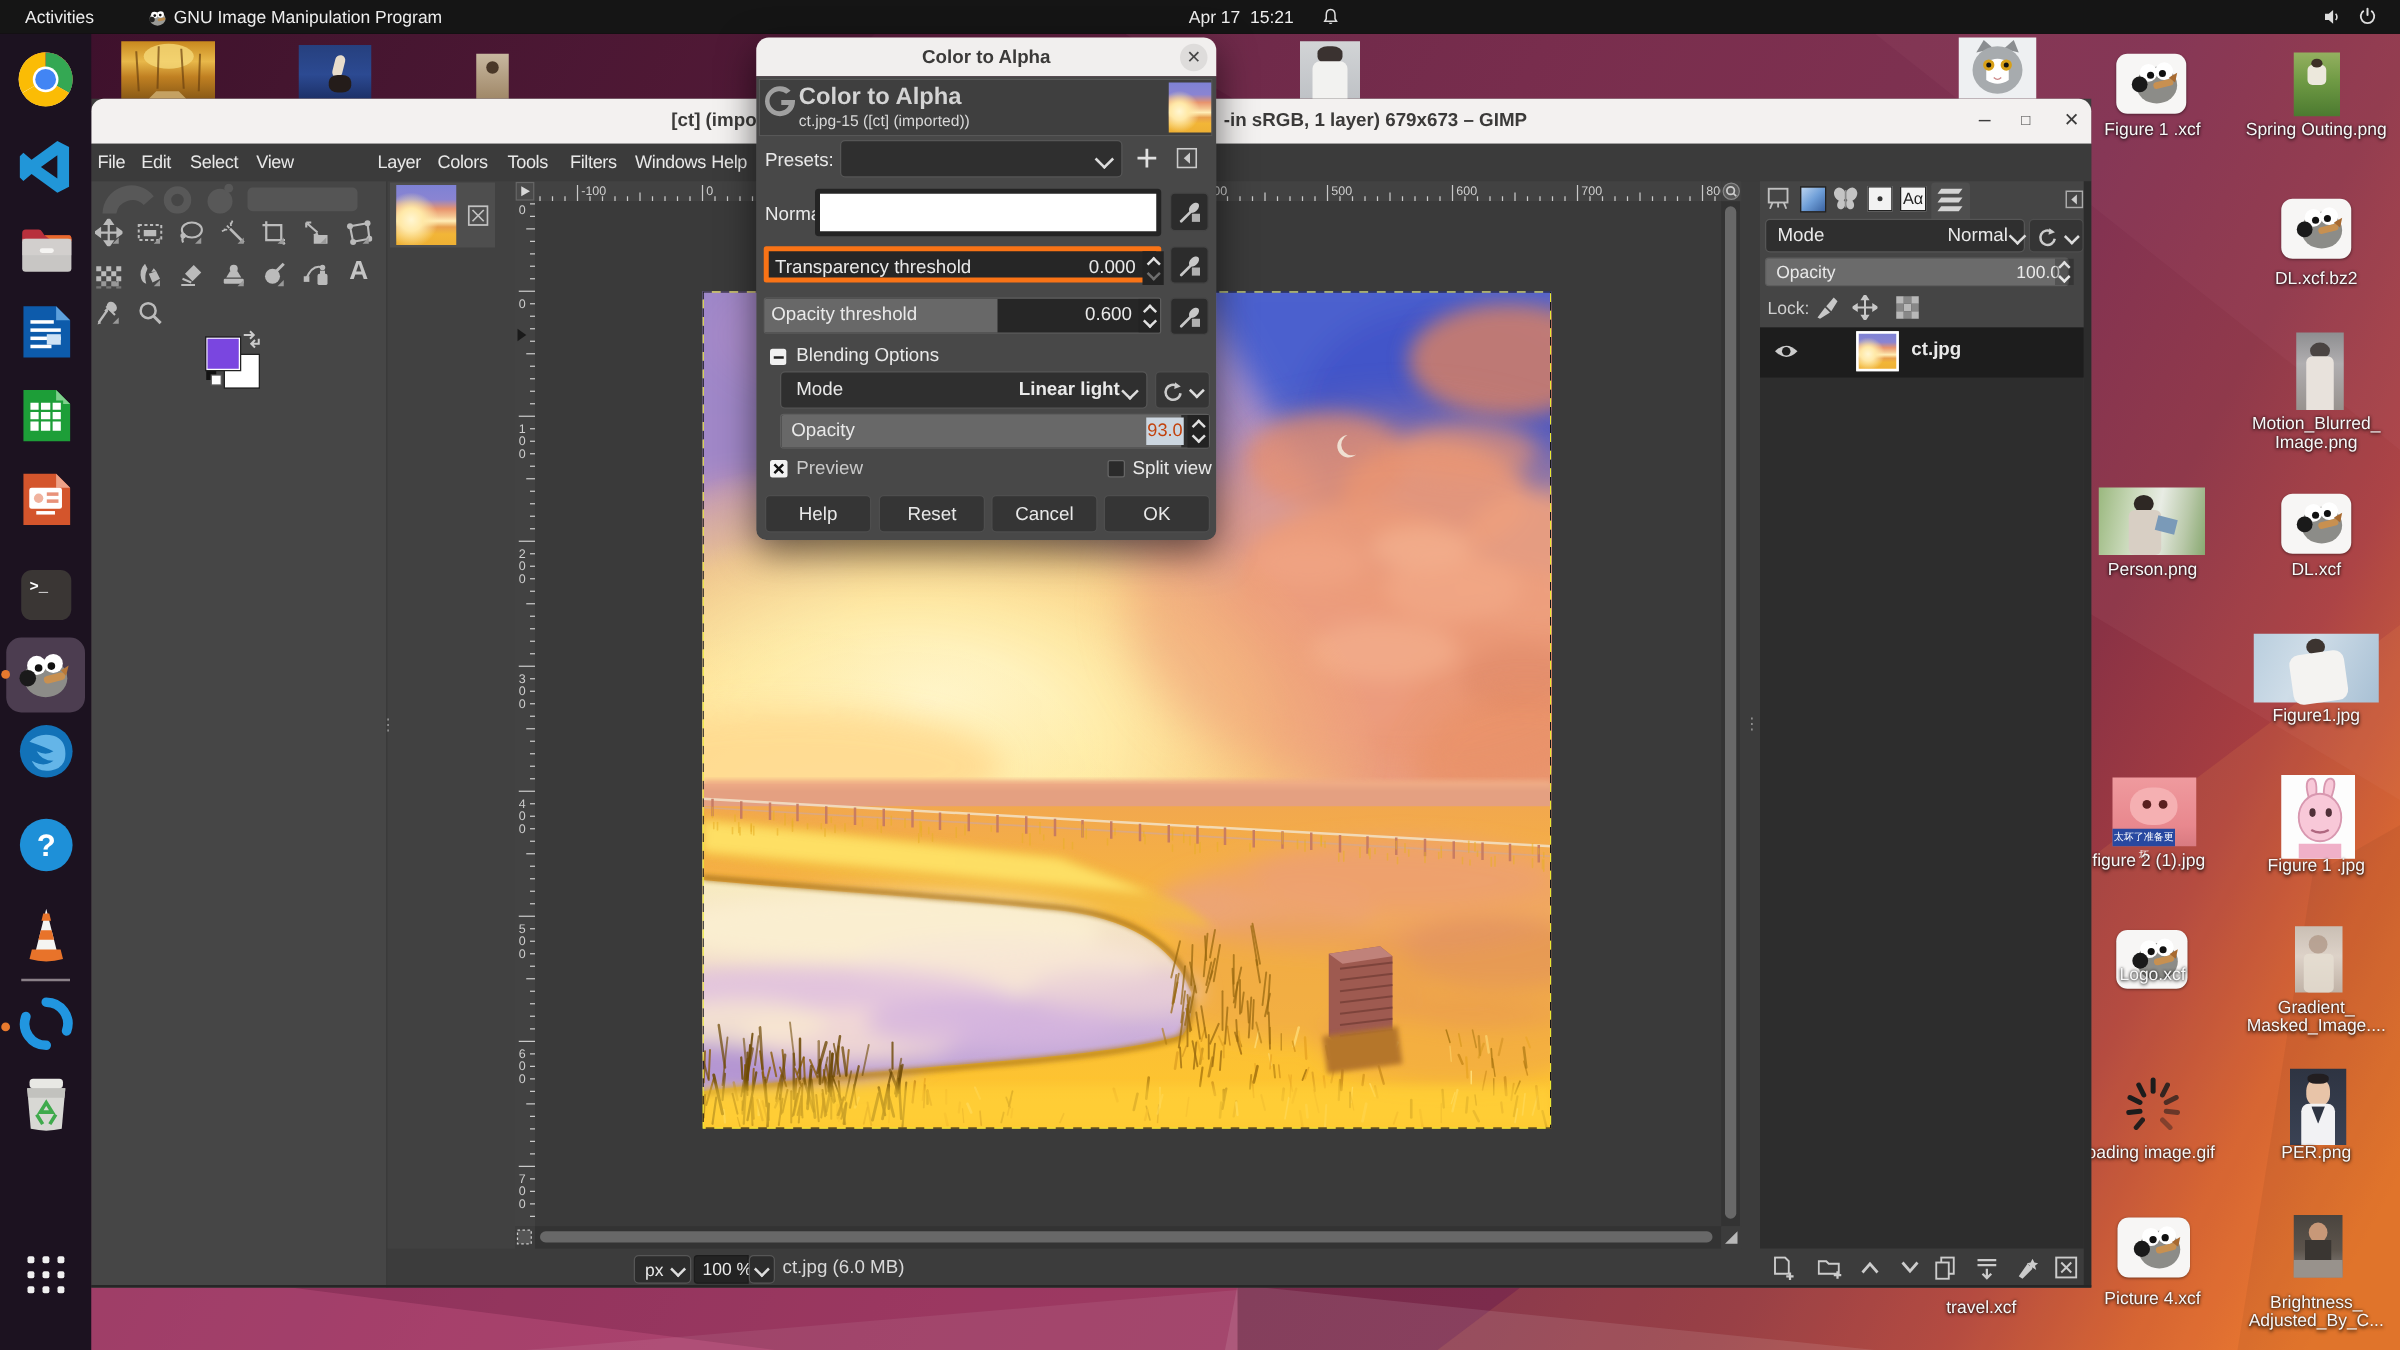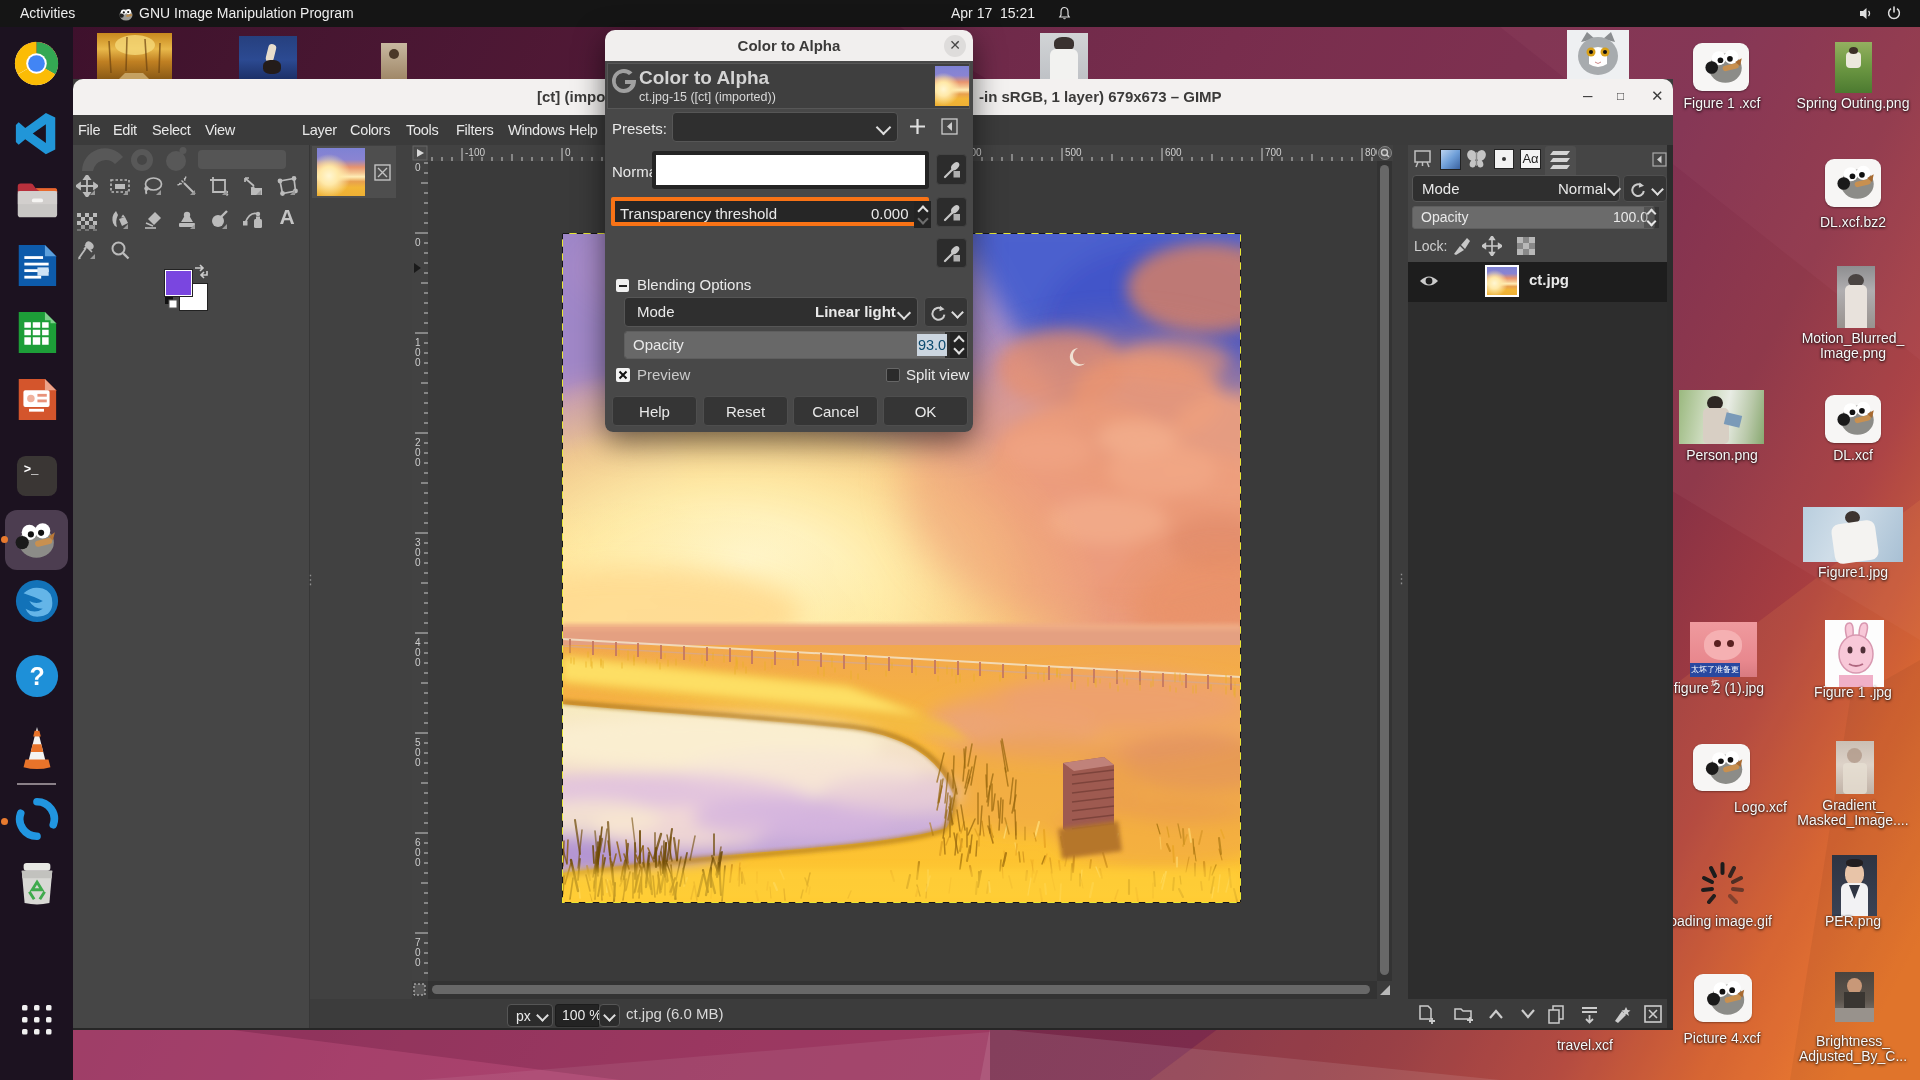--- a/index.html
+++ b/index.html
@@ -146,21 +146,21 @@
         <ellipse cx="31" cy="34" rx="17" ry="19" fill="#f8c8d8" stroke="#d898b0" stroke-width="1.5"></ellipse>
         <ellipse cx="25" cy="30" rx="2.5" ry="3.5" fill="#503038"></ellipse>
         <ellipse cx="38" cy="30" rx="2.5" ry="3.5" fill="#503038"></ellipse>
         <path d="M24 44 Q31 48 38 44" stroke="#b06880" fill="none" stroke-width="2"></path>
         <path d="M14 55 L48 55 L48 67 L14 67 Z" fill="#f0b0c8"></path>
       </svg></div>
 <div class="dlabel" style="left:1788px;top:685px;width:130px;">Figure 1 .jpg</div>
 <div class="wilb" style="left:1693px;top:744px;width:57px;height:47px;"><svg width="57" height="47" viewBox="-4 -3 48 43">
         <use href="#wilbhead"></use>
       </svg></div>
-<div class="dlabel" style="left:1657px;top:800px;width:130px;text-align:right;">Logo.xcf</div>
+<div class="dlabel" style="left:1657px;top:772px;width:130px;">Logo.xcf</div>
 <div class="dicon" style="left:1836px;top:741px;width:38px;height:53px;background:linear-gradient(180deg,#cabfb4 0%,#ddd2c8 45%,#c0b2a6 100%);">
       <div class="abs" style="left:11px;top:7px;width:15px;height:15px;border-radius:50%;background:#b09888;opacity:.8;"></div>
       <div class="abs" style="left:7px;top:22px;width:24px;height:31px;background:#e6ded2;opacity:.8;border-radius:4px;"></div>
     </div>
 <div class="dlabel" style="left:1783px;top:798px;width:140px;">Gradient_<br>Masked_Image....</div>
 <svg class="dicon" style="left:1696px;top:858px;" width="53" height="55" viewBox="0 0 53 55">
  <g stroke="#1c1c1c" stroke-width="4" stroke-linecap="round">
   <line x1="26.5" y1="6" x2="26.5" y2="15"></line>
   <line x1="38" y1="10" x2="34" y2="18" opacity=".85"></line>
   <line x1="45" y1="20" x2="37" y2="24" opacity=".7"></line>
@@ -1461,20 +1461,29 @@
    <div class="cdn" style="left:5px;top:14px;border-color:#6e6e6e;"></div>
   </div>
  </div>
  <div class="btn" style="left:331px;top:136px;width:31px;height:30px;background:#2c2c2c;border-color:#444;">
   <svg class="abs" style="left:5px;top:4px;" width="21" height="22" viewBox="0 0 21 22">
           <path d="M3 18 L10.5 10.5" stroke="#c8c8c8" stroke-width="2.2" stroke-linecap="round"></path>
           <ellipse cx="13.2" cy="7.2" rx="3.1" ry="4.8" transform="rotate(45 13.2 7.2)" fill="#c8c8c8"></ellipse>
           <rect x="11.5" y="12" width="6.5" height="6.5" fill="#b0b0b0"></rect>
         </svg>
  </div>
+ <div class="abs" style="left:6px;top:177px;width:318px;height:29px;background:#262626;border:1px solid #5e5e5e;border-radius:2px;box-sizing:border-box;overflow:hidden;">
+  <div class="abs" style="left:0;top:0;width:186px;height:29px;background:#686868;"></div>
+  <span class="dtx" style="left:5px;top:4px;">Opacity threshold</span>
+  <span class="dtx" style="left:256px;top:4px;">0.600</span>
+  <div class="spincol" style="left:299px;top:0;width:17px;height:27px;">
+   <div class="cup" style="left:5px;top:6px;"></div>
+   <div class="cdn" style="left:5px;top:14px;border-color:#e0e0e0;"></div>
+  </div>
+ </div>
  <div class="btn" style="left:331px;top:177px;width:31px;height:30px;background:#2c2c2c;border-color:#444;">
   <svg class="abs" style="left:5px;top:4px;" width="21" height="22" viewBox="0 0 21 22">
           <path d="M3 18 L10.5 10.5" stroke="#c8c8c8" stroke-width="2.2" stroke-linecap="round"></path>
           <ellipse cx="13.2" cy="7.2" rx="3.1" ry="4.8" transform="rotate(45 13.2 7.2)" fill="#c8c8c8"></ellipse>
           <rect x="11.5" y="12" width="6.5" height="6.5" fill="#b0b0b0"></rect>
         </svg>
  </div>
  <div class="abs" style="left:11px;top:218px;width:13px;height:13px;background:#f0f0f0;border-radius:2px;">
         <div class="abs" style="left:2.5px;top:5.5px;width:8px;height:2px;background:#222;"></div>
       </div>
@@ -1487,21 +1496,21 @@
  <div class="btn" style="left:319px;top:236px;width:44px;height:30px;">
   <svg class="abs" style="left:4px;top:6px;" width="18" height="18" viewBox="0 0 18 18">
           <path d="M13 5 A6 6 0 1 0 15.4 10.6" fill="none" stroke="#ccc" stroke-width="2"></path>
           <path d="M11 1.8 L15.6 5.2 L10.4 7.2 Z" fill="#ccc"></path>
         </svg>
   <div class="chev" style="left:28px;top:10px;width:7px;height:7px;"></div>
  </div>
  <div class="abs" style="left:19px;top:270px;width:344px;height:28px;background:#2e2e2e;border:1px solid #5e5e5e;border-radius:3px;box-sizing:border-box;overflow:hidden;">
   <div class="abs" style="left:0;top:0;width:320px;height:28px;background:#686868;"></div>
   <span class="dtx" style="left:8px;top:4px;">Opacity</span>
-  <span class="abs" style="left:292px;top:2px;width:30px;height:22px;background:#ccd6e0;color:#0c4a6e;font-size:14.5px;text-align:center;line-height:22px;">93.0</span>
+  <span class="abs" style="left:292px;top:2px;width:30px;height:22px;background:#ccd6e0;color:#c2410c;font-size:14.5px;text-align:center;line-height:22px;">93.0</span>
  </div>
  <div class="spincol" style="left:345px;top:271px;width:17px;height:26px;">
    <div class="cup" style="left:5px;top:5px;"></div>
    <div class="cdn" style="left:5px;top:13px;border-color:#e0e0e0;"></div>
   </div>
  <div class="abs" style="left:11px;top:307px;width:14px;height:14px;background:#f2f2f2;border-radius:2px;">
   <svg width="14" height="14" viewBox="0 0 14 14">
           <path d="M3.5 3.5 L10.5 10.5 M10.5 3.5 L3.5 10.5" stroke="#111" stroke-width="2"></path>
         </svg>
  </div>

